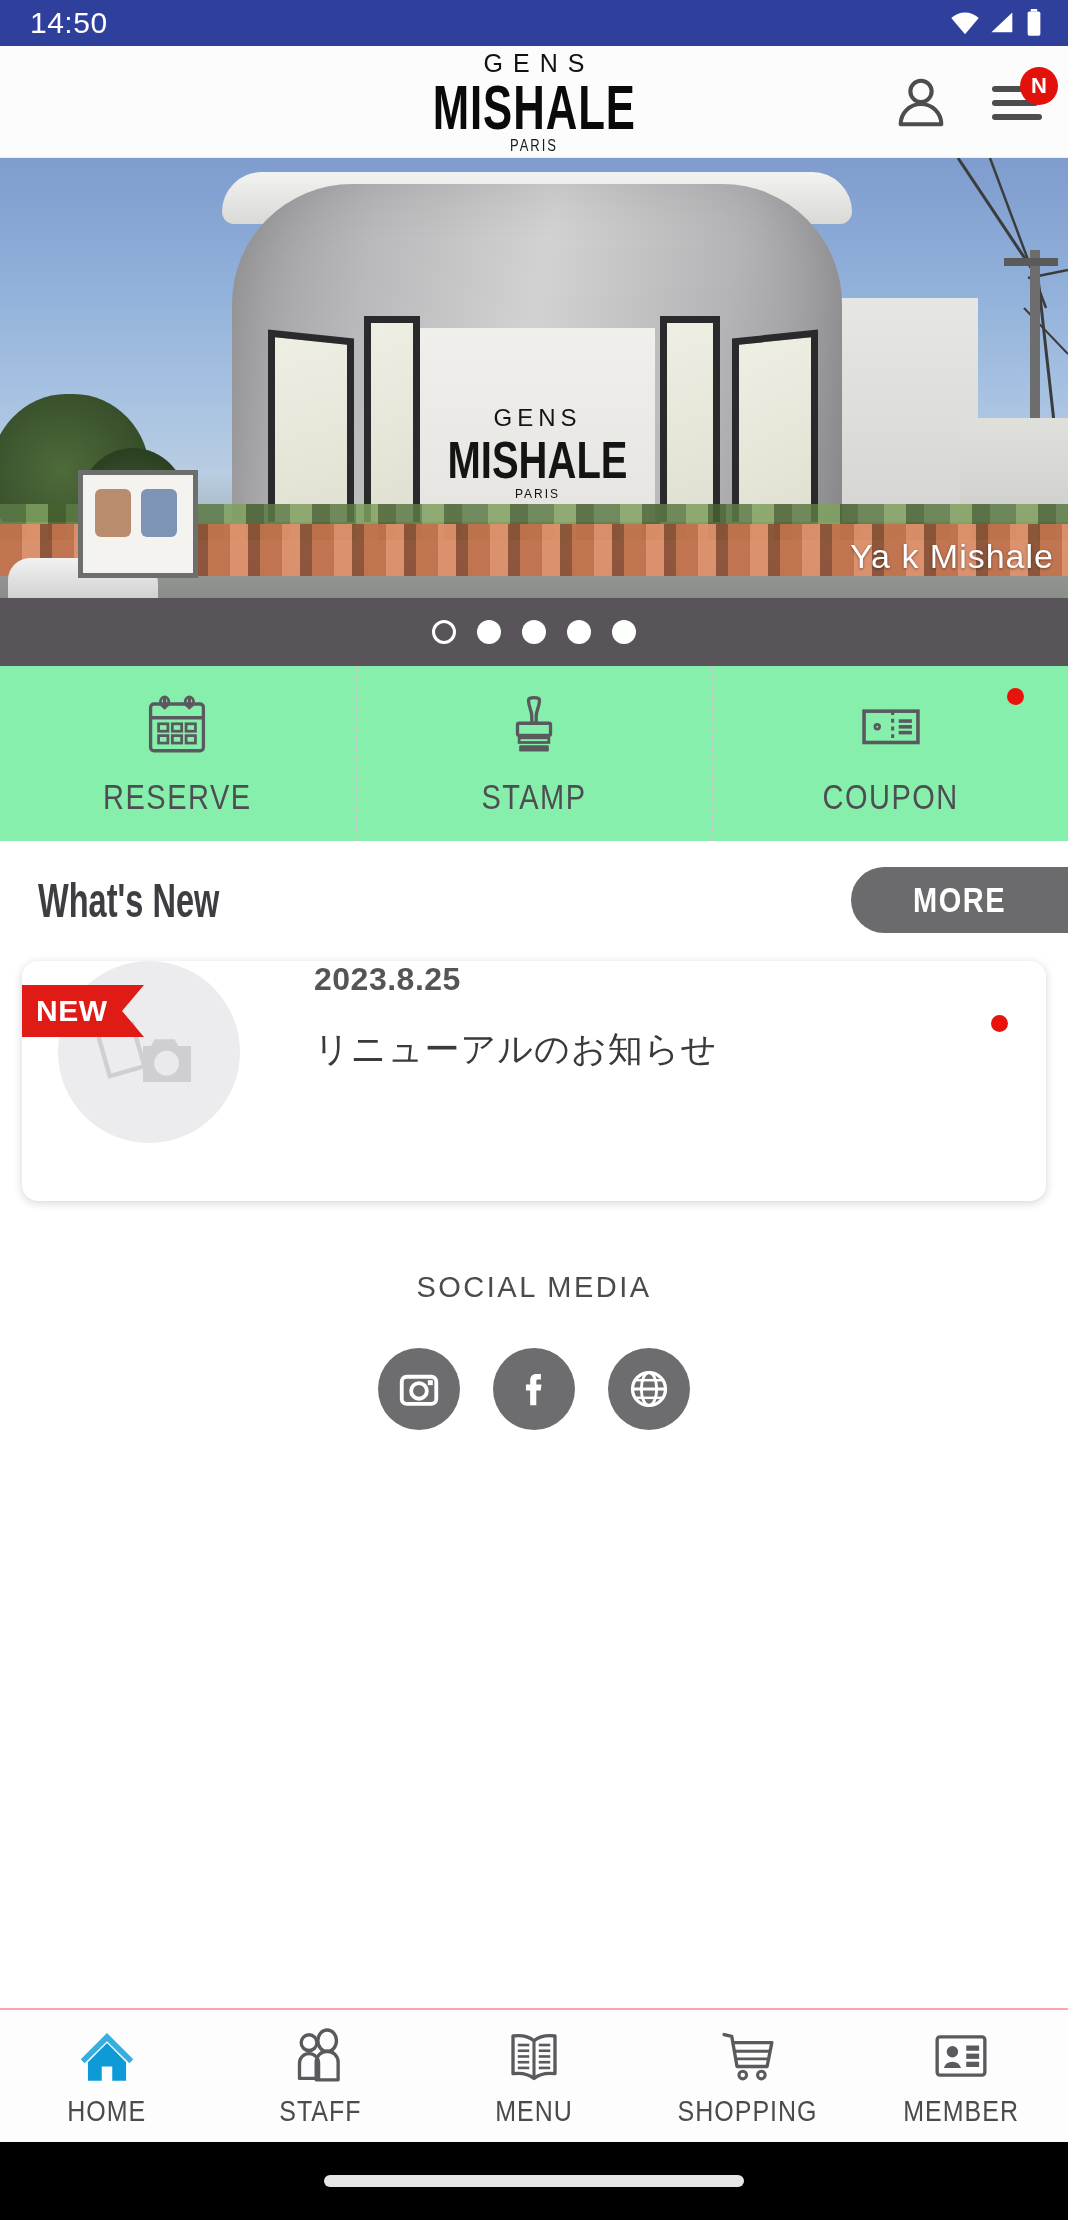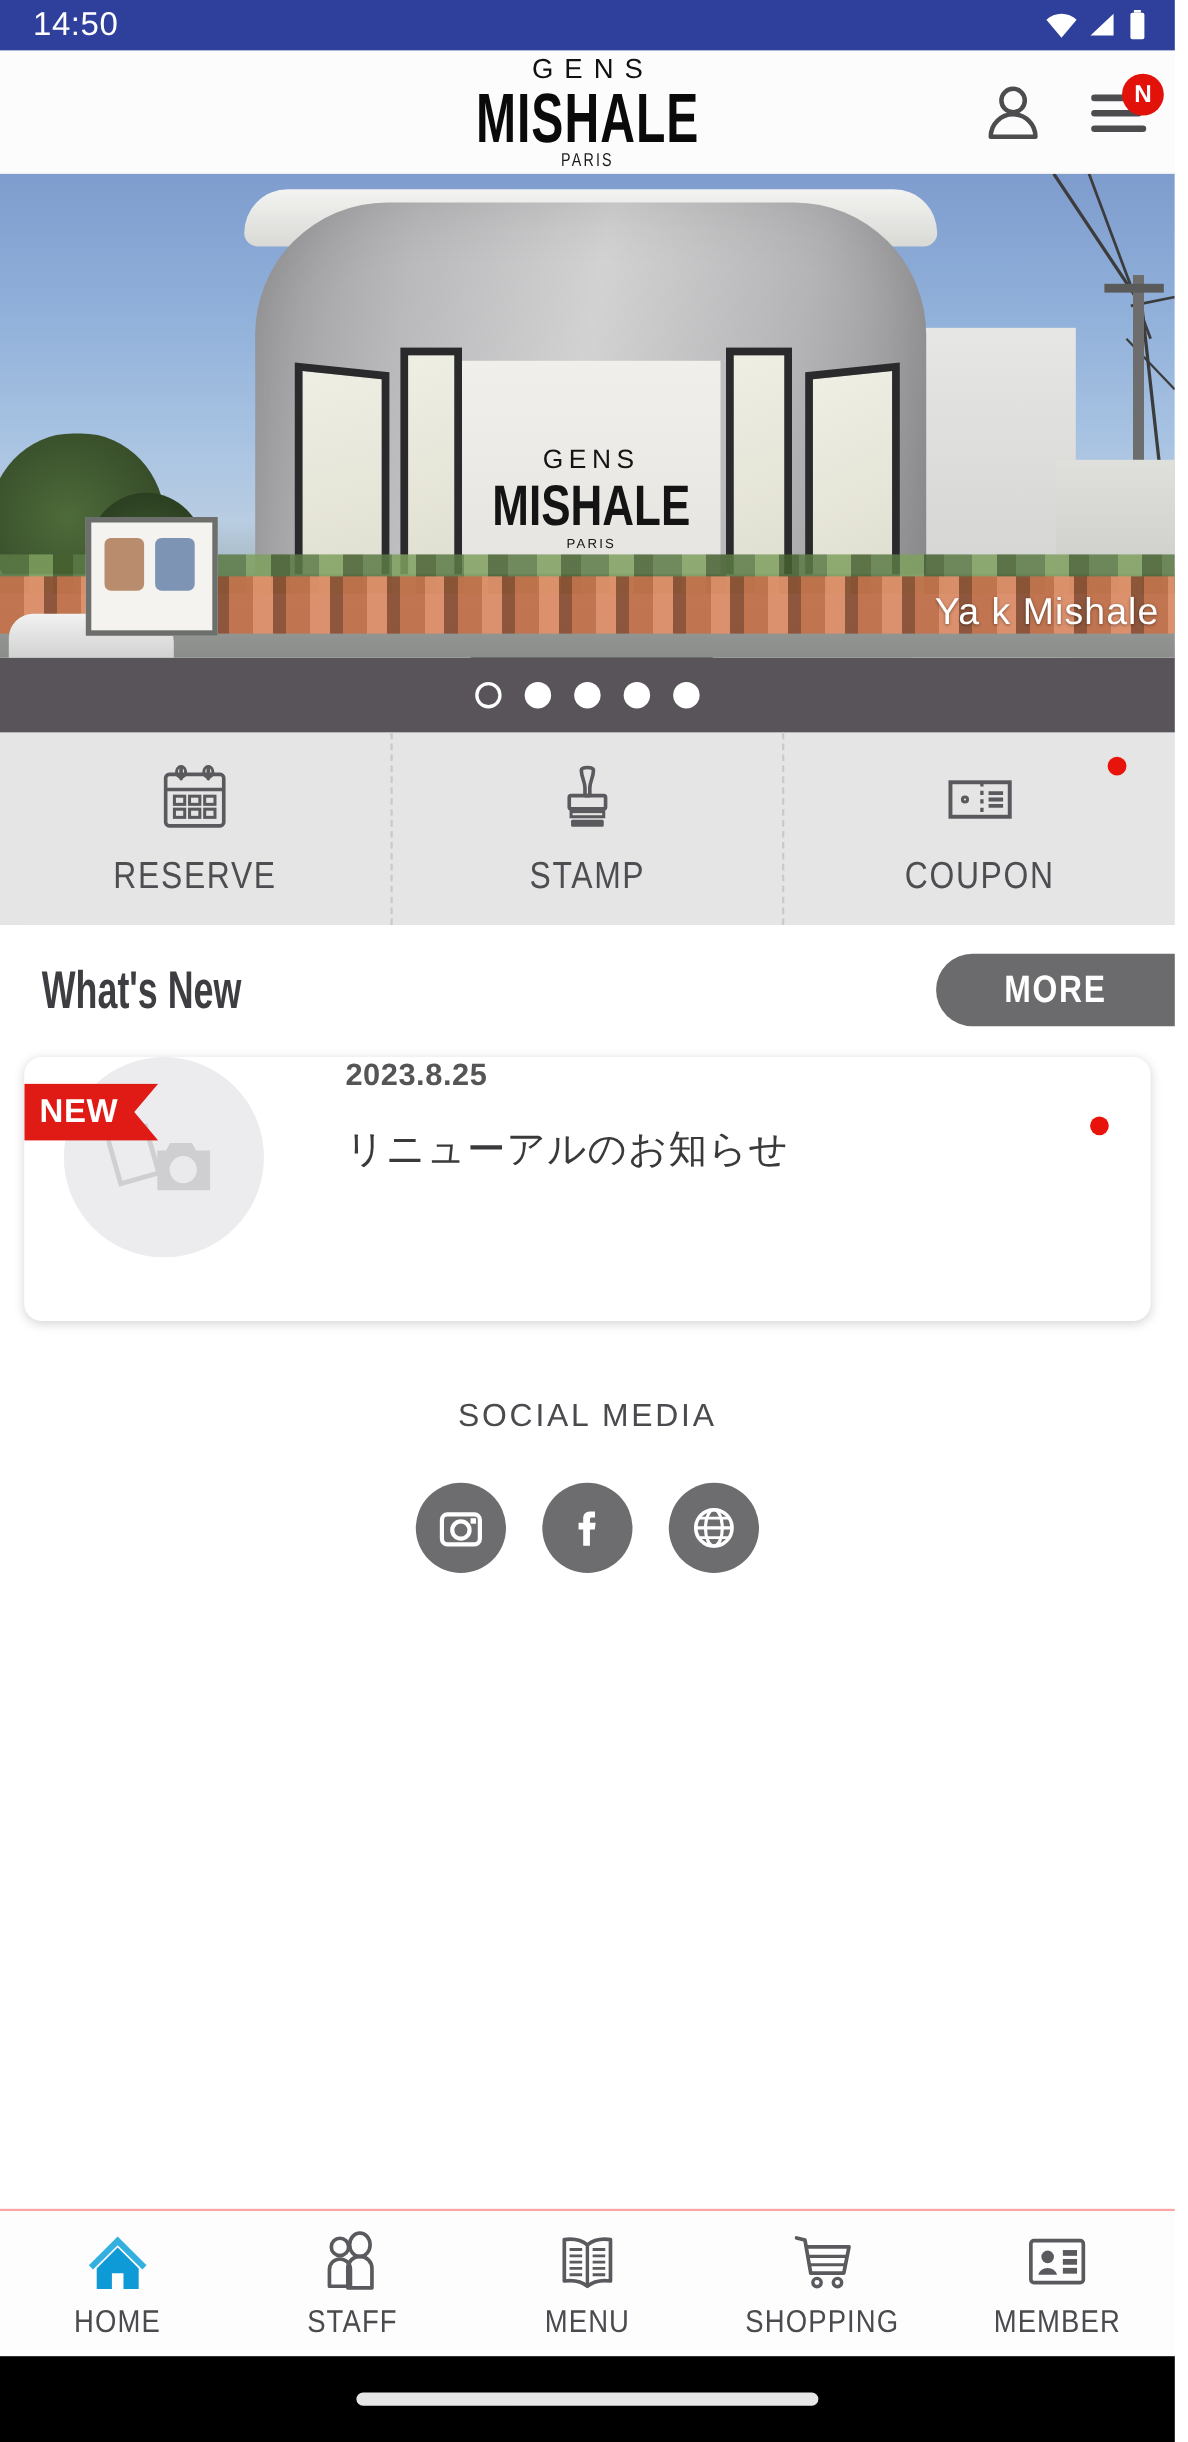--- a/index.html
+++ b/index.html
@@ -98,21 +98,21 @@
     position:absolute; right:14px; bottom:22px; color:#fff; font-size:34px;
     letter-spacing:1px; text-shadow:0 1px 3px rgba(0,0,0,.45); white-space:nowrap; overflow:hidden;
   }
 
   
   .dots-bar { flex:0 0 68px; background:#58545a; display:flex; align-items:center; justify-content:center; gap:21px; }
   .dot { width:24px; height:24px; border-radius:50%; background:#ffffff; }
   .dot.active { background:transparent; border:3px solid #ffffff; }
 
   
-  .quick { flex:0 0 175px; background:#e5e5e5; display:flex; }
+  .quick { flex:0 0 175px; background:#86efac; display:flex; }
   .quick-cell { flex:1; position:relative; display:flex; flex-direction:column; align-items:center; justify-content:center; gap:22px; }
   .quick-cell + .quick-cell { border-left:2px dashed #c9c9cb; }
   .quick-label { font-size:29px; color:#4e4e52; letter-spacing:1.5px; transform:scaleY(1.18); }
   .quick-dot { position:absolute; right:44px; top:22px; width:17px; height:17px; border-radius:50%; background:#e8140c; }
 
   
   .news-head { flex:0 0 120px; position:relative; display:flex; align-items:center; background:#fff;margin-left:20px; }
   .news-title { font-size:37px; color:#3e3e42; font-weight:700; margin-left:18px; transform:scaleY(1.3) scaleX(.88); transform-origin:left center; }
   .more-btn {
     position:absolute; right:0; top:26px; height:66px; width:217px;
@@ -133,21 +133,21 @@
     background:#e01a15; color:#fff; font-size:30px; font-weight:700; letter-spacing:.5px;
     display:flex; align-items:center; z-index:3;
     clip-path:polygon(0 0, 100% 0, 82% 50%, 100% 100%, 0 100%);
     width:122px;
   }
   .news-thumb {
     width:182px; height:182px; margin-left:36px; border-radius:50%;
     background:#ececee; display:flex; align-items:center; justify-content:center; flex:0 0 182px;
   }
   .news-text { margin-left:40px; display:flex; flex-direction:column; gap:28px; }
-  .news-date { font-size:28px; color:#555558; font-weight:700; letter-spacing:.5px; }
+  .news-date { font-size:32px; color:#555558; font-weight:700; letter-spacing:.5px; }
   .news-subject { font-size:35px; color:#3a3a3d; letter-spacing:1px; }
   .news-dot { position:absolute; right:38px; top:54px; width:17px; height:17px; border-radius:50%; background:#e8140c; }
 
   
   .social { flex:1 1 auto; display:flex; flex-direction:column; align-items:center; padding-top:70px; background:#fff; }
   .social-title { font-size:29px; color:#4b4b4f; letter-spacing:2.5px; }
   .social-icons { display:flex; gap:33px; margin-top:44px; }
   .social-circle { width:82px; height:82px; border-radius:50%; background:#6d6d70; display:flex; align-items:center; justify-content:center; }
 
   

